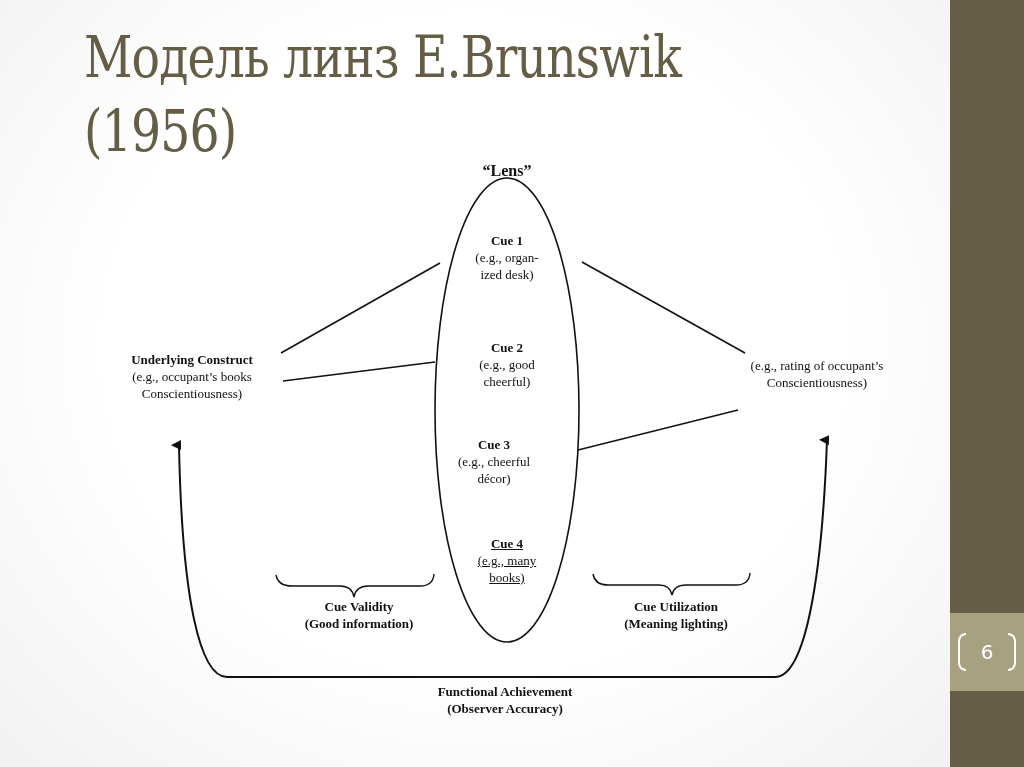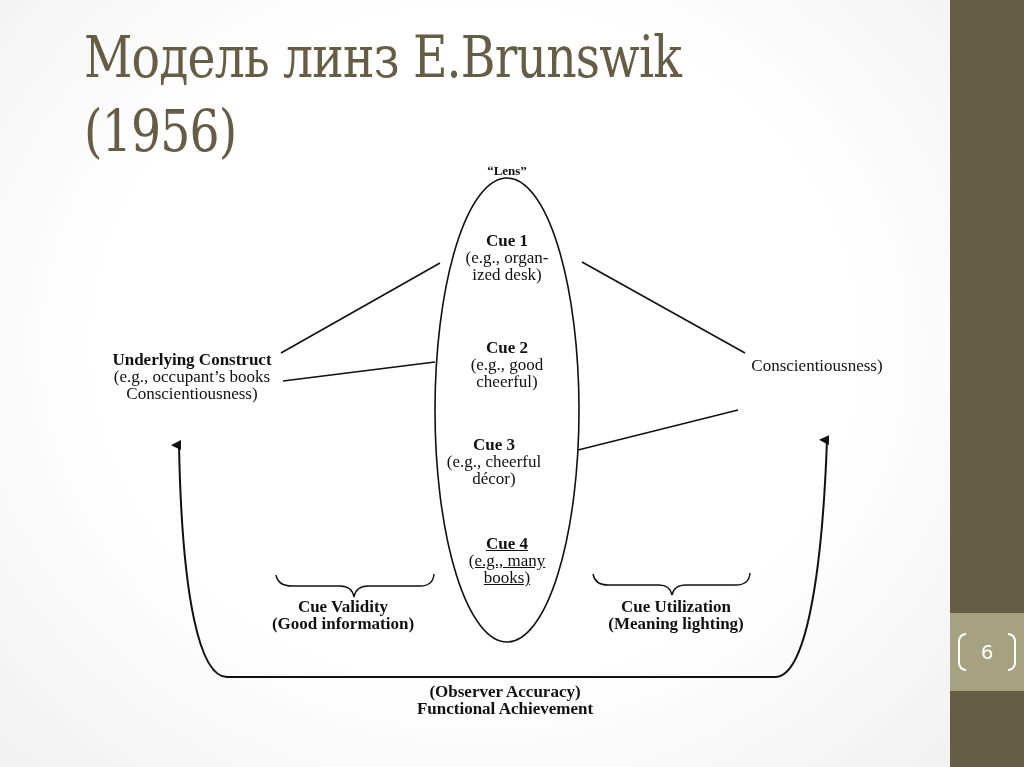--- a/index.html
+++ b/index.html
@@ -35,21 +35,21 @@
       font-family: "DejaVu Serif", serif;
       font-size: 57px; line-height: 74px; color: #655d46;
       transform: scaleX(0.83); transform-origin: left top;
       letter-spacing: -1px;
     }
     .diagram {
       position: absolute; left: 0; top: 0; width: 950px; height: 767px;
     }
     .lbl {
       position: absolute; text-align: center; color: #111;
-      font-family: "Liberation Serif", serif; font-size: 17px; line-height: 17px;
+      font-family: "Liberation Serif", serif; font-size: 13px; line-height: 17px;
       white-space: nowrap;
     }
     .lbl .bold { font-weight: bold; display: block; }
     .lbl .sub { display: block; }
   </style>
 </head>
 <body>
 
 <div class="slide-bg"></div>
 <div class="side-bar"></div>
@@ -78,21 +78,21 @@
 
   <line x1="582" y1="262" x2="745" y2="353" stroke="#111" stroke-width="1.6"></line>
   <line x1="578" y1="450" x2="738" y2="410" stroke="#111" stroke-width="1.6"></line>
 
   <path d="M276,575 Q278,586 292,586 L340,586 Q352,586 354,597 Q356,586 368,586 L420,586 Q433,586 434,574" fill="none" stroke="#111" stroke-width="1.4"></path>
   <path d="M593,574 Q595,585 608,585 L659,585 Q670,585 672,595 Q674,585 686,585 L736,585 Q749,585 750,573" fill="none" stroke="#111" stroke-width="1.4"></path>
 
   <path d="M827,440 C822,580 805,677 775,677 L227,677 C200,677 182,600 179,445" fill="none" stroke="#111" stroke-width="2" marker-start="url(#arrowhead)" marker-end="url(#arrowhead)"></path>
 </svg>
 
-<div class="lbl" style="left:470px;top:162px;width:74px;font-weight:bold;font-size:13px;">“Lens”</div>
+<div class="lbl" style="left:470px;top:162px;width:74px;font-weight:bold;font-size:16px;">“Lens”</div>
 
 <div class="lbl" style="left:447px;top:232px;width:120px;">
   <span class="bold">Cue 1</span>
   <span class="sub">(e.g., organ-</span>
   <span class="sub">ized desk)</span>
 </div>
 <div class="lbl" style="left:447px;top:339px;width:120px;">
   <span class="bold">Cue 2</span>
   <span class="sub">(e.g., good</span>
   <span class="sub">cheerful)</span>
@@ -108,29 +108,30 @@
   <span class="sub">books)</span>
 </div>
 
 <div class="lbl" style="left:102px;top:351px;width:180px;">
   <span class="bold">Underlying Construct</span>
   <span class="sub">(e.g., occupant’s books</span>
   <span class="sub">Conscientiousness)</span>
 </div>
 
 <div class="lbl" style="left:722px;top:357px;width:190px;">
+  <span class="sub">(e.g., rating of occupant’s</span>
   <span class="sub">Conscientiousness)</span>
 </div>
 
-<div class="lbl" style="left:268px;top:598px;width:150px;font-weight:bold;">
+<div class="lbl" style="left:284px;top:598px;width:150px;font-weight:bold;">
   <span class="sub">Cue Validity</span>
   <span class="sub">(Good information)</span>
 </div>
 
 <div class="lbl" style="left:596px;top:598px;width:160px;font-weight:bold;">
   <span class="sub">Cue Utilization</span>
   <span class="sub">(Meaning lighting)</span>
 </div>
 
 <div class="lbl" style="left:405px;top:683px;width:200px;font-weight:bold;">
+  <span class="sub">Functional Achievement</span>
   <span class="sub">(Observer Accuracy)</span>
-  <span class="sub">Functional Achievement</span>
 </div>
 
 </body></html>

